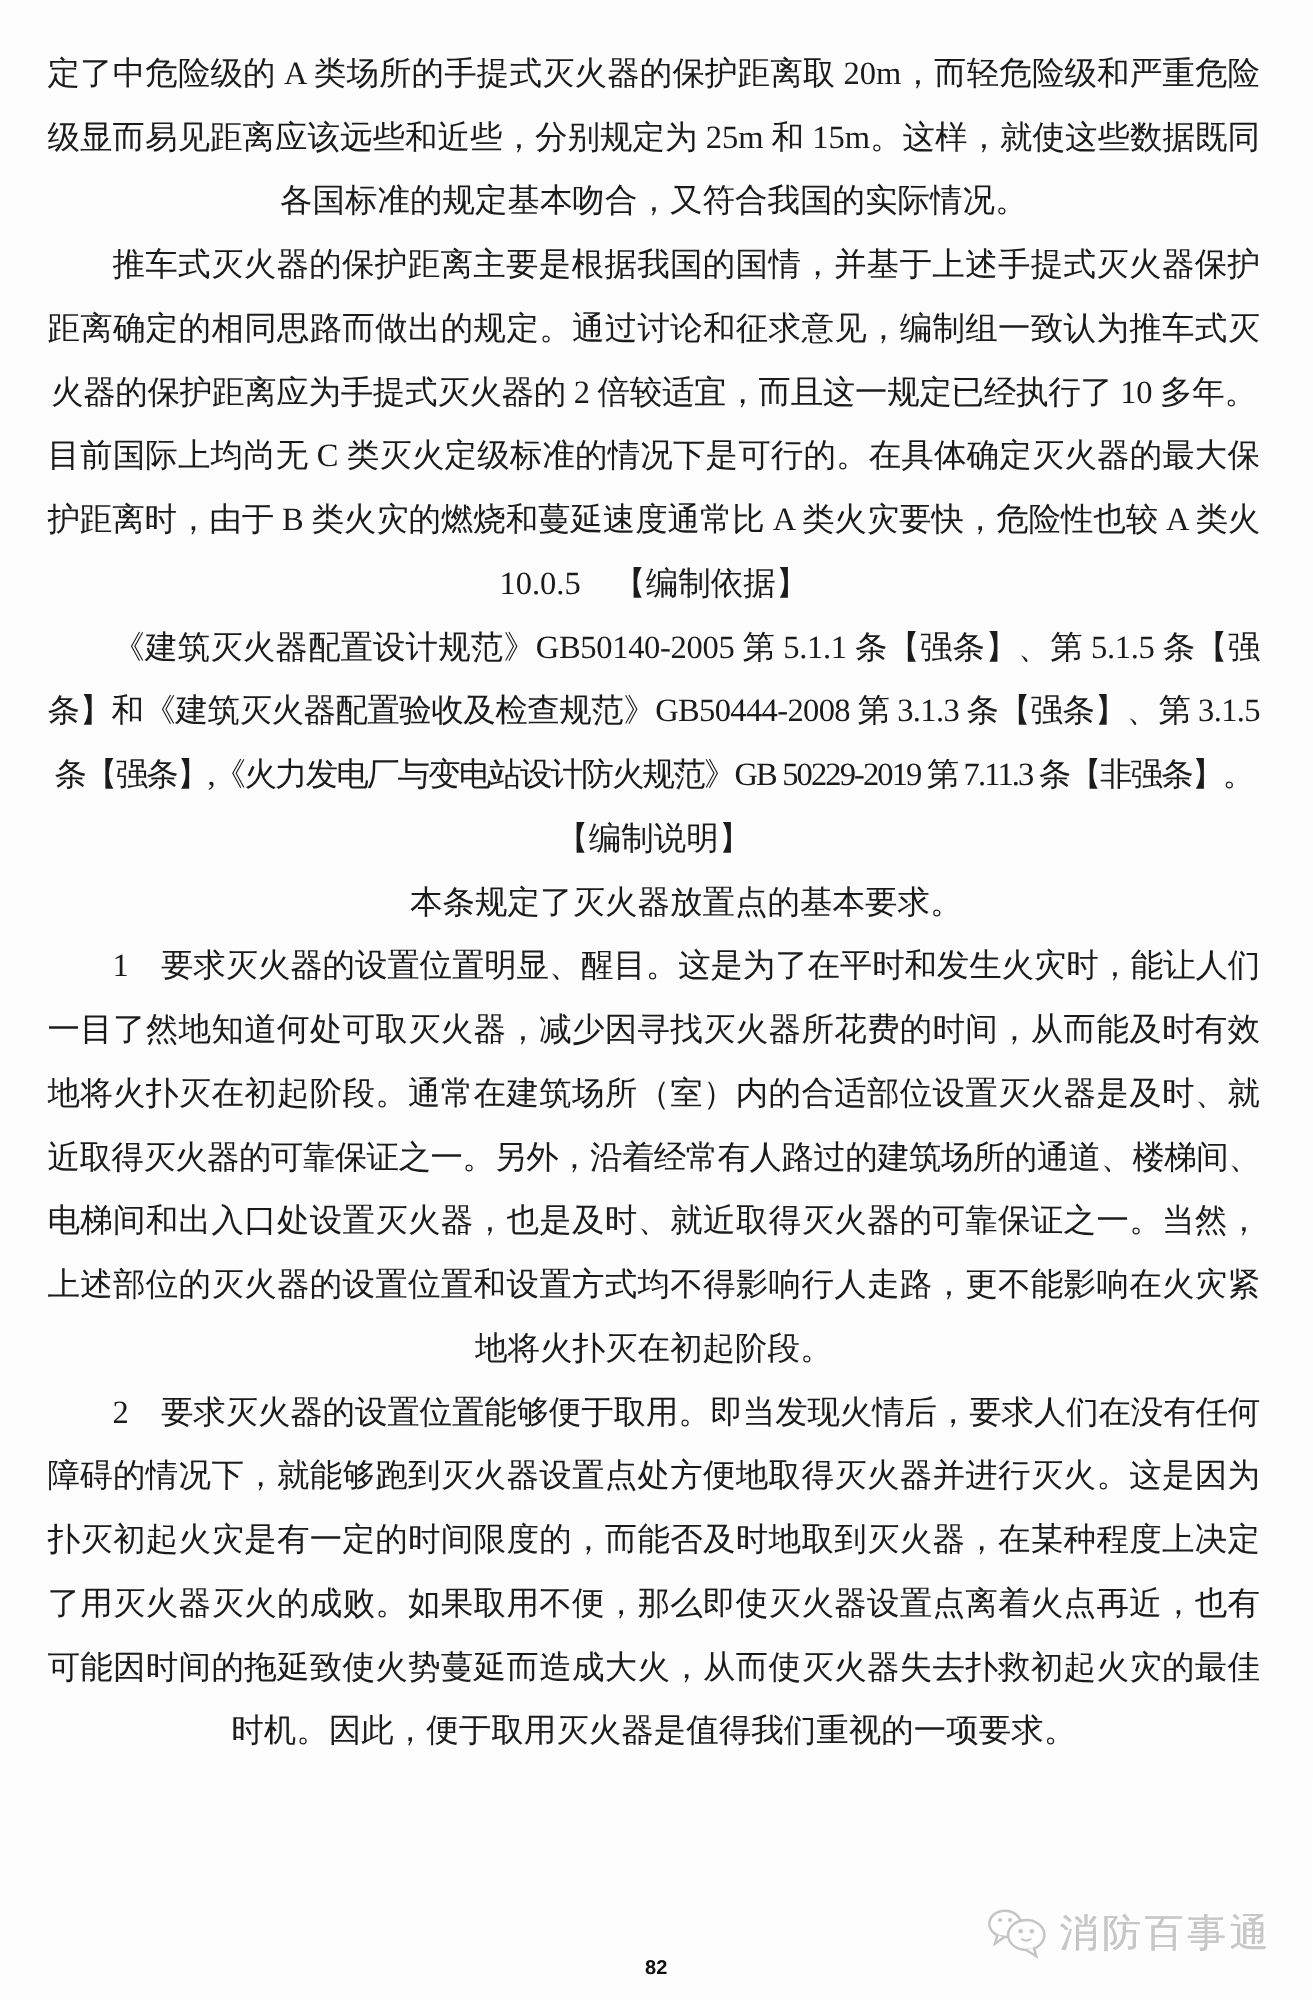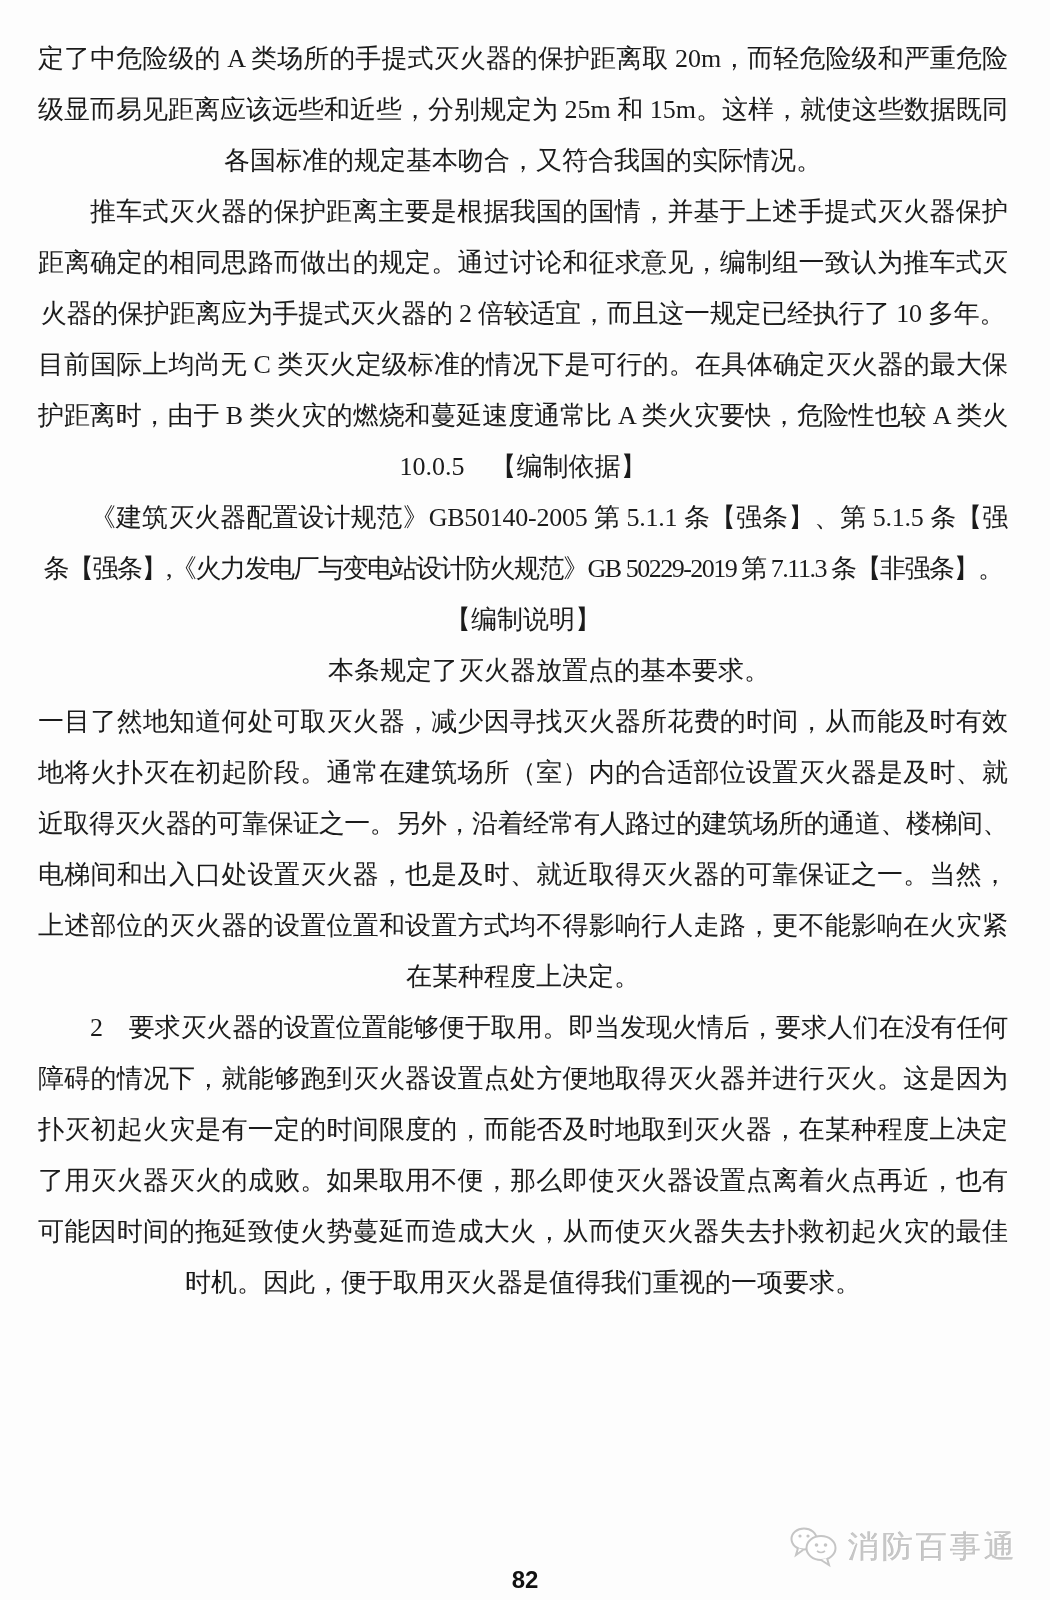--- a/index.html
+++ b/index.html
@@ -65,49 +65,51 @@
     text-align: right;
   }
   .pagenum {
     position: absolute;
     top: 1566px;
     left: 0;
     width: 100%;
     text-align: center;
     font-family: "Liberation Sans", "DejaVu Sans", sans-serif;
     font-weight: bold;
-    font-size: 24px;
+    font-size: 16px;
     color: #111111;
   }
 </style>
 </head>
 <body>
 
 <div class="page">
 
   <div class="doc">
       <div class="line fill">定了中危险级的 A 类场所的手提式灭火器的保护距离取 20m，而轻危险级和严重危险</div>
       <div class="line fill">级显而易见距离应该远些和近些，分别规定为 25m 和 15m。这样，就使这些数据既同</div>
       <div class="line">各国标准的规定基本吻合，又符合我国的实际情况。</div>
       <div class="line indent fill">推车式灭火器的保护距离主要是根据我国的国情，并基于上述手提式灭火器保护</div>
       <div class="line fill">距离确定的相同思路而做出的规定。通过讨论和征求意见，编制组一致认为推车式灭</div>
       <div class="line" style="letter-spacing: -0.25px;">火器的保护距离应为手提式灭火器的 2 倍较适宜，而且这一规定已经执行了 10 多年。</div>
       <div class="line fill">目前国际上均尚无 C 类灭火定级标准的情况下是可行的。在具体确定灭火器的最大保</div>
       <div class="line fill" style="letter-spacing: -0.25px;">护距离时，由于 B 类火灾的燃烧和蔓延速度通常比 A 类火灾要快，危险性也较 A 类火</div>
       <div class="line">10.0.5　【编制依据】</div>
       <div class="line indent fill" style="letter-spacing: -0.25px;">《建筑灭火器配置设计规范》GB50140-2005 第 5.1.1 条【强条】、第 5.1.5 条【强</div>
+      <div class="line fill" style="letter-spacing: -0.5px;">条】和《建筑灭火器配置验收及检查规范》GB50444-2008 第 3.1.3 条【强条】、第 3.1.5</div>
       <div class="line" style="letter-spacing: -1.5px;">条【强条】,《火力发电厂与变电站设计防火规范》GB 50229-2019 第 7.11.3 条【非强条】。</div>
       <div class="line">【编制说明】</div>
       <div class="line indent">本条规定了灭火器放置点的基本要求。</div>
+      <div class="line indent fill" style="letter-spacing: -0.25px;">1　要求灭火器的设置位置明显、醒目。这是为了在平时和发生火灾时，能让人们</div>
       <div class="line fill">一目了然地知道何处可取灭火器，减少因寻找灭火器所花费的时间，从而能及时有效</div>
       <div class="line fill">地将火扑灭在初起阶段。通常在建筑场所（室）内的合适部位设置灭火器是及时、就</div>
       <div class="line fill" style="letter-spacing: -0.5px;">近取得灭火器的可靠保证之一。另外，沿着经常有人路过的建筑场所的通道、楼梯间、</div>
       <div class="line fill">电梯间和出入口处设置灭火器，也是及时、就近取得灭火器的可靠保证之一。当然，</div>
       <div class="line fill">上述部位的灭火器的设置位置和设置方式均不得影响行人走路，更不能影响在火灾紧</div>
-      <div class="line">在某种程度上决定。</div>
+      <div class="line">地将火扑灭在初起阶段。</div>
       <div class="line indent fill" style="letter-spacing: -0.25px;">2　要求灭火器的设置位置能够便于取用。即当发现火情后，要求人们在没有任何</div>
       <div class="line fill">障碍的情况下，就能够跑到灭火器设置点处方便地取得灭火器并进行灭火。这是因为</div>
       <div class="line fill">扑灭初起火灾是有一定的时间限度的，而能否及时地取到灭火器，在某种程度上决定</div>
       <div class="line fill">了用灭火器灭火的成败。如果取用不便，那么即使灭火器设置点离着火点再近，也有</div>
       <div class="line fill">可能因时间的拖延致使火势蔓延而造成大火，从而使灭火器失去扑救初起火灾的最佳</div>
       <div class="line">时机。因此，便于取用灭火器是值得我们重视的一项要求。</div>
     </div>
 
   <div class="watermark">
     <span class="wm-icon">

